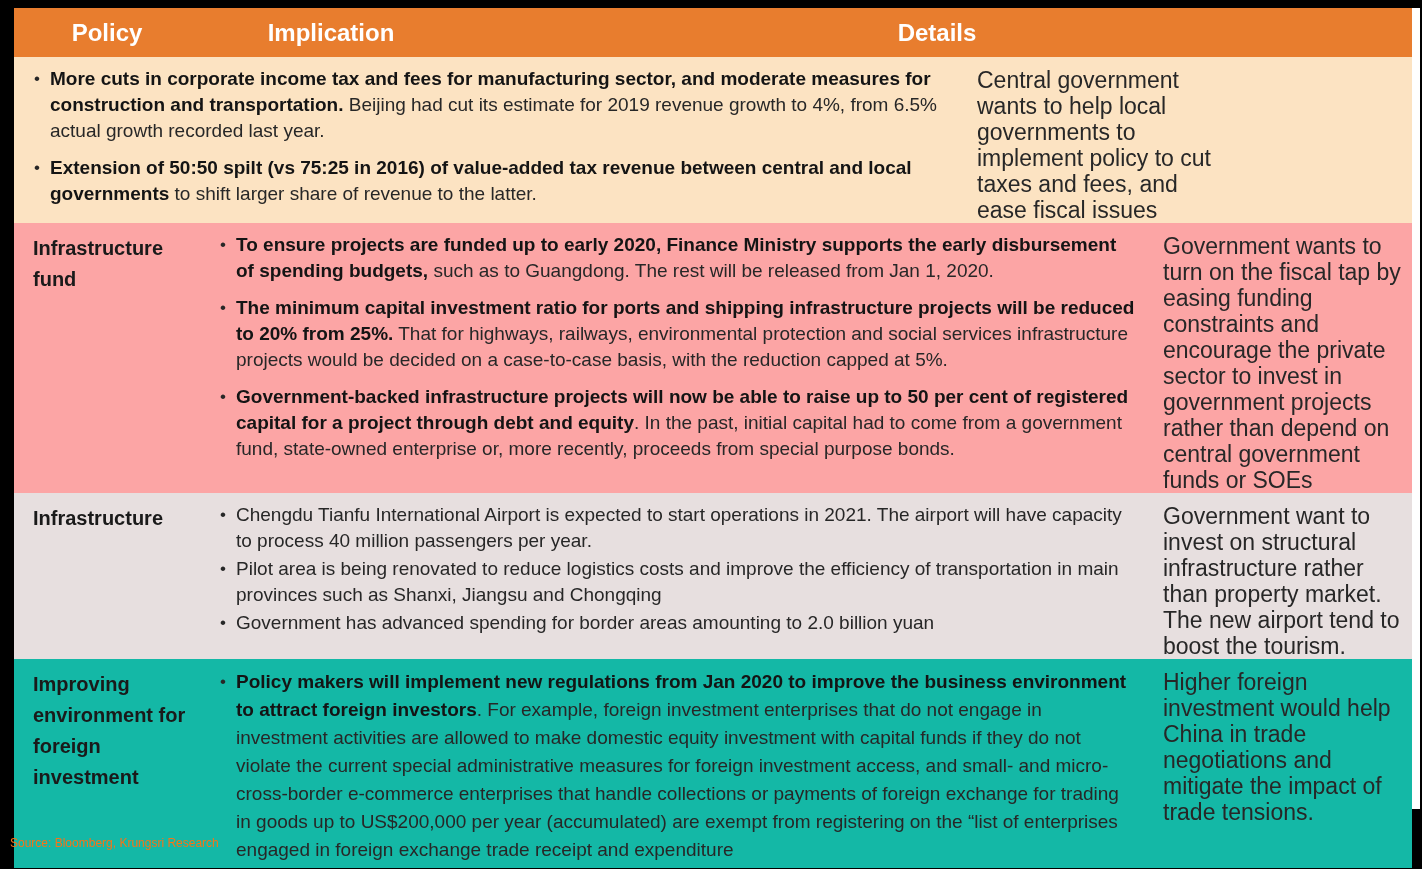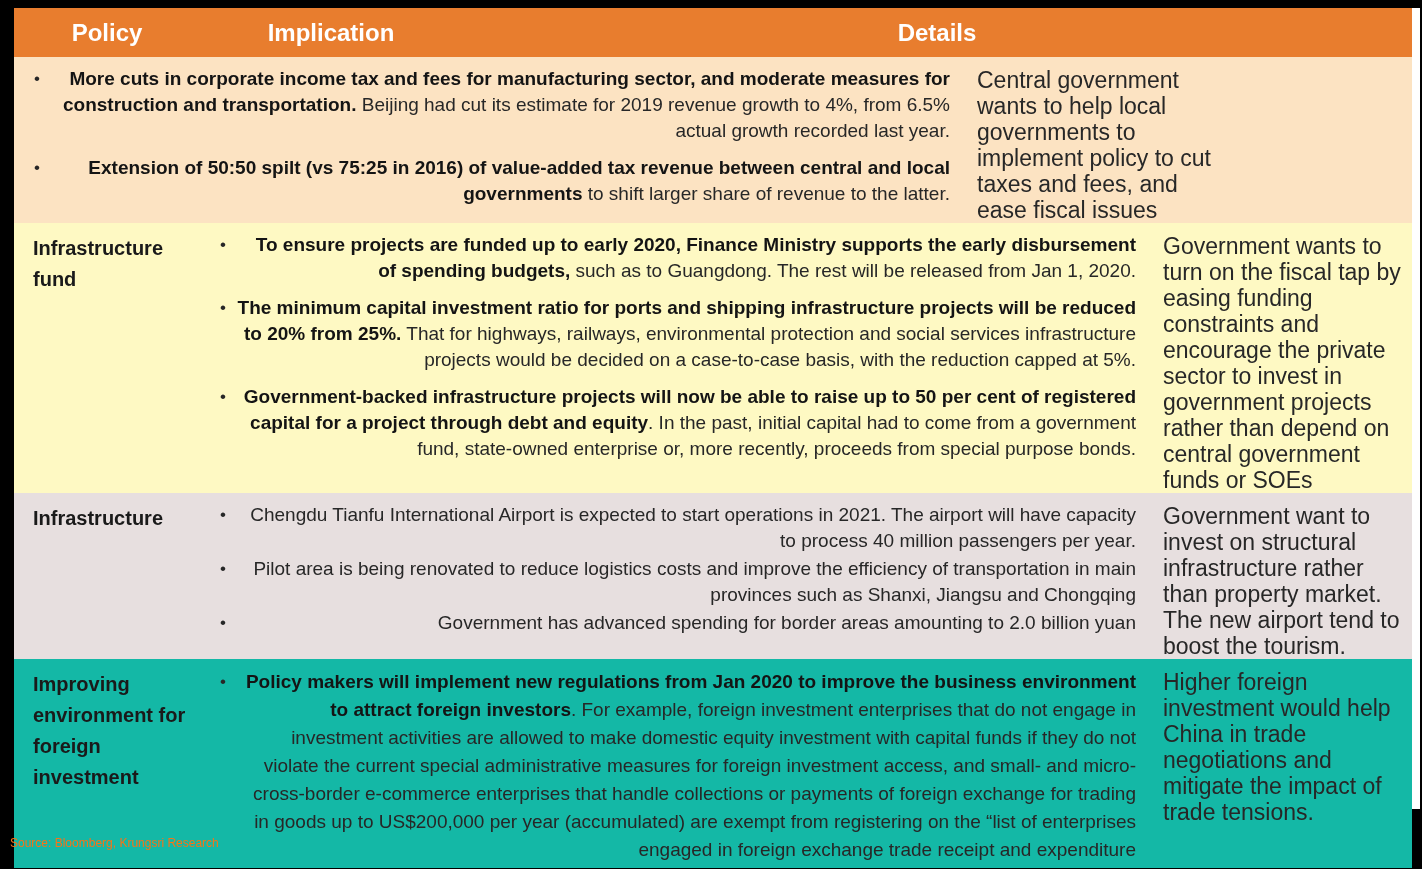--- a/index.html
+++ b/index.html
@@ -12,34 +12,34 @@
 
   .trow { display:flex; width:1398px; }
   .header-row { background:#E87D2E; height:49px; align-items:center; }
   .hcell { color:#fff; font-size:24px; font-weight:700; text-align:center; }
 
   .col-policy { width:186px; }
   .col-details { width:950px; }
   .col-implication { width:262px; }
 
   .row-1 { background:#FCE3C2; min-height:149px; }
-  .row-2 { background:#fef9c3; min-height:250px; }
+  .row-2 { background:#fca5a5; min-height:250px; }
   .row-3 { background:#E7DFDF; min-height:144px; }
   .row-4 { background:#14b8a6; min-height:209px; }
 
   .pcell { padding:10px 10px 0 19px; font-size:20px; line-height:31px; font-weight:700; color:#1a1a1a; }
   .dcell { padding:9px 14px 0 10px; font-size:19px; line-height:26px; color:#272727; }
   .icell { padding:10px 8px 0 13px; font-size:23px; line-height:26px; color:#272727; }
 
   .bullet { display:flex; margin-bottom:11px; }
   .row-3 .bullet { margin-bottom:2px; }
   .row-4 .bullet { margin-bottom:0; }
   .row-4 .dcell { line-height:28px; }
   .marker { width:26px; text-align:center; flex:0 0 26px; color:#272727; font-size:17px; }
-  .btext { flex:1;text-align:right; }
+  .btext { flex:1; }
   .b { font-weight:700; color:#141414; }
   .r { font-weight:400; color:#272727; }
 
   .source-note { position:absolute; left:10px; top:836px; font-size:12px; color:#f97316; }
 </style>
 </head>
 <body>
 
 <div class="canvas">
 

